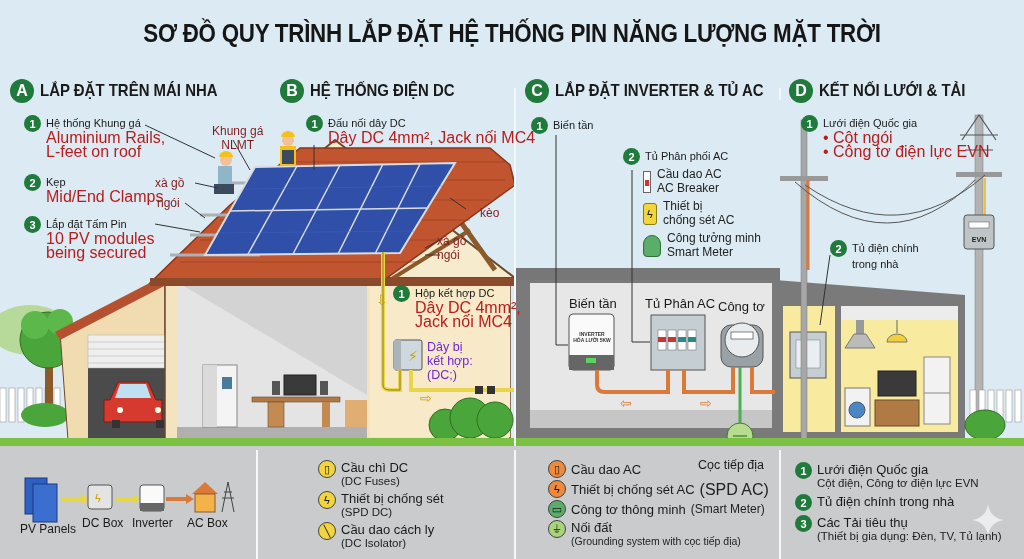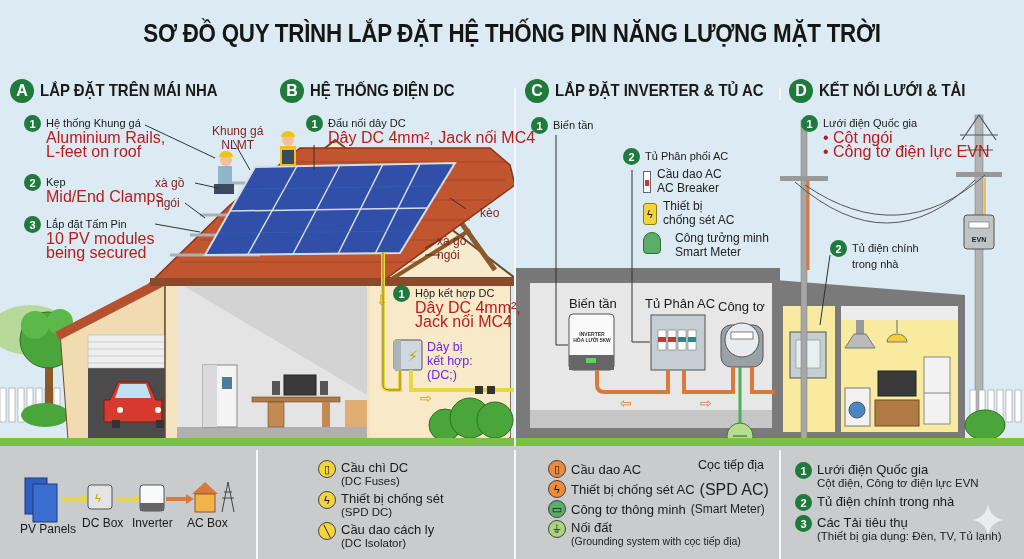--- a/index.html
+++ b/index.html
@@ -377,21 +377,21 @@
         <div>AC Breaker</div>
       </div>
   </div>
   <div style="display:flex;gap:6px;align-items:center;margin-bottom:5px">
     <span style="width:14px;height:22px;background:#f2d53c;border:1px solid #8a7d10;border-radius:3px;font-size:11px;text-align:center;line-height:20px">ϟ</span>
     <div>
         <div>Thiết bị</div>
         <div>chống sét AC</div>
       </div>
   </div>
-  <div style="display:flex;gap:14px;align-items:flex-start">
+  <div style="display:flex;gap:6px;align-items:center">
     <span style="width:18px;height:22px;background:#5aae6a;border:1px solid #2f6e3a;border-radius:9px 9px 4px 4px"></span>
     <div>
         <div>Công tưởng minh</div>
         <div>Smart Meter</div>
       </div>
   </div>
 </div>
 <div class="abs" style="left:569px;top:296px;font-size:13px">Biến tần</div>
 <div class="abs" style="left:571px;top:331px;width:42px;text-align:center;font-size:5px;font-weight:700;line-height:6px;color:#333">
   <div>INVERTER</div>

